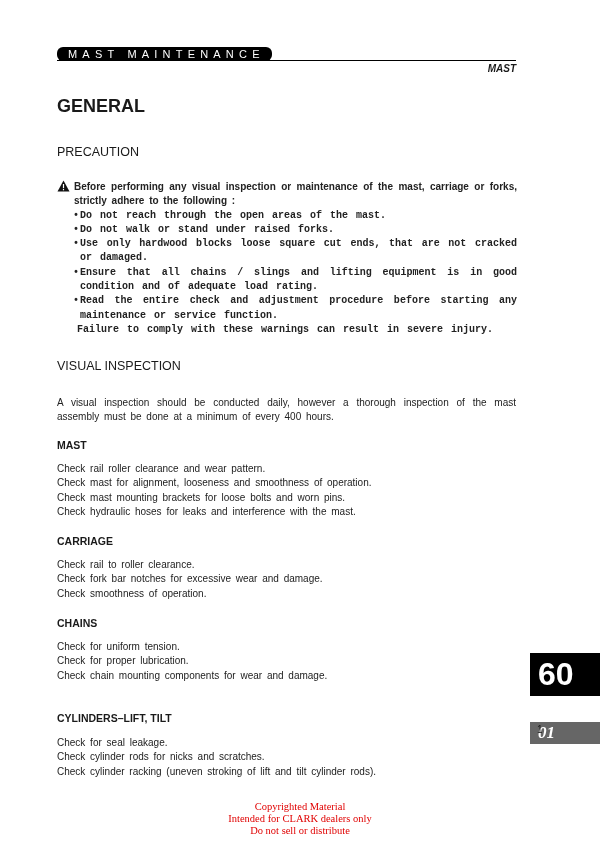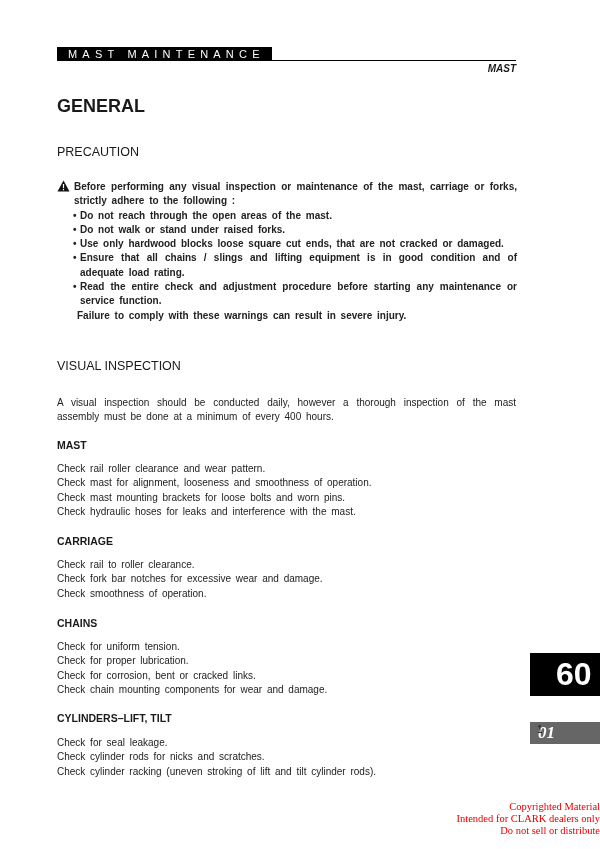--- a/index.html
+++ b/index.html
@@ -5,59 +5,59 @@
     html, body { margin: 0; padding: 0; }
     body {
       width: 600px; height: 849px; position: relative; overflow: hidden;
       background: #ffffff; color: #1a1a1a;
       font-family: "Liberation Sans", sans-serif;
     }
     .abs { position: absolute; }
     .hdr-bar {
       left: 57px; top: 47px; width: 215px; height: 14px; background: #000;
       color: #fff; font-size: 11px; letter-spacing: 5.2px; line-height: 14px;
-      padding-left: 11px; box-sizing: border-box; white-space: nowrap;
+      padding-left: 11px; box-sizing: border-box; white-space: nowrap; border-radius: 6px;
     }
     .hdr-line { left: 57px; top: 60px; width: 459px; height: 1px; background: #000; }
     .hdr-right {
       right: 84px; top: 63px; font-size: 10px; font-style: italic; font-weight: bold;
     }
     .h1 { left: 57px; top: 96px; font-size: 18px; font-weight: bold; }
     .h2 { left: 57px; font-size: 12.5px; font-weight: normal; }
     .h3 { left: 57px; font-size: 10.5px; font-weight: bold; }
     .warn {
       left: 57px; top: 180px; width: 460px; font-size: 10px; font-weight: bold;
       line-height: 14.3px; word-spacing: 2px; color: #222;
     }
     .warn .intro { display: flex; }
     .warn .tri { width: 17px; flex: none; }
     .warn .intro-text { text-align: justify; }
-    .warn ul { list-style: none; margin: 0; padding: 0 0 0 16px; }
+    .warn ul { list-style: none; margin: 0; padding: 0 0 0 16px; font-family: Liberation Mono, monospace; }
     .warn li { position: relative; padding-left: 7px; text-align: justify; }
     .warn li::before { content: "•"; position: absolute; left: 0; }
-    .warn .fail { padding-left: 20px; }
+    .warn .fail { padding-left: 20px; font-family: Liberation Mono, monospace; }
     .body-text {
       left: 57px; width: 459px; font-size: 10px; line-height: 14.4px;
       word-spacing: 2px; text-align: justify; color: #222;
     }
     .list { left: 57px; font-size: 10px; line-height: 14.4px; word-spacing: 2px; color: #222; }
     .list div { white-space: nowrap; }
     .tab-black {
       left: 530px; top: 653px; width: 70px; height: 43px; background: #000;
       color: #fff; font-size: 32px; font-weight: bold; line-height: 43px;
-      padding-left: 26px; box-sizing: border-box;
+      padding-left: 8px; box-sizing: border-box;
     }
     .tab-gray {
       left: 530px; top: 698px; width: 70px; height: 22px; background: #666;
       color: #fff; font-family: "Liberation Serif", serif; font-style: italic;
       font-weight: bold; font-size: 17px; line-height: 22px; padding-left: 8px; box-sizing: border-box; margin-top: 24px;
     }
     .pagenum { left: 537px; top: 724px; font-size: 10px; }
     .copyright {
-      left: 0; width: 600px; top: 801px; text-align: right; color: #e00000;
+      left: 0; width: 600px; top: 801px; text-align: center; color: #e00000;
       font-family: "Liberation Serif", serif; font-size: 10.5px; line-height: 12px;
     }
   </style>
 </head>
 <body>
 
 <div class="abs hdr-bar">MAST MAINTENANCE</div>
 <div class="abs hdr-line"></div>
 <div class="abs hdr-right">MAST</div>
 
@@ -101,21 +101,20 @@
 <div class="abs list" style="top:558px">
   <div>Check rail to roller clearance.</div>
   <div>Check fork bar notches for excessive wear and damage.</div>
   <div>Check smoothness of operation.</div>
 </div>
 
 <div class="abs h3" style="top:617px">CHAINS</div>
 <div class="abs list" style="top:640px">
   <div>Check for uniform tension.</div>
   <div>Check for proper lubrication.</div>
-  <div>Check for corrosion, bent or cracked links.</div>
   <div>Check chain mounting components for wear and damage.</div>
 </div>
 
 <div class="abs h3" style="top:712px">CYLINDERS–LIFT,  TILT</div>
 <div class="abs list" style="top:736px">
   <div>Check for seal leakage.</div>
   <div>Check cylinder rods for nicks and scratches.</div>
   <div>Check cylinder racking (uneven stroking of lift and tilt cylinder rods).</div>
 </div>
 

